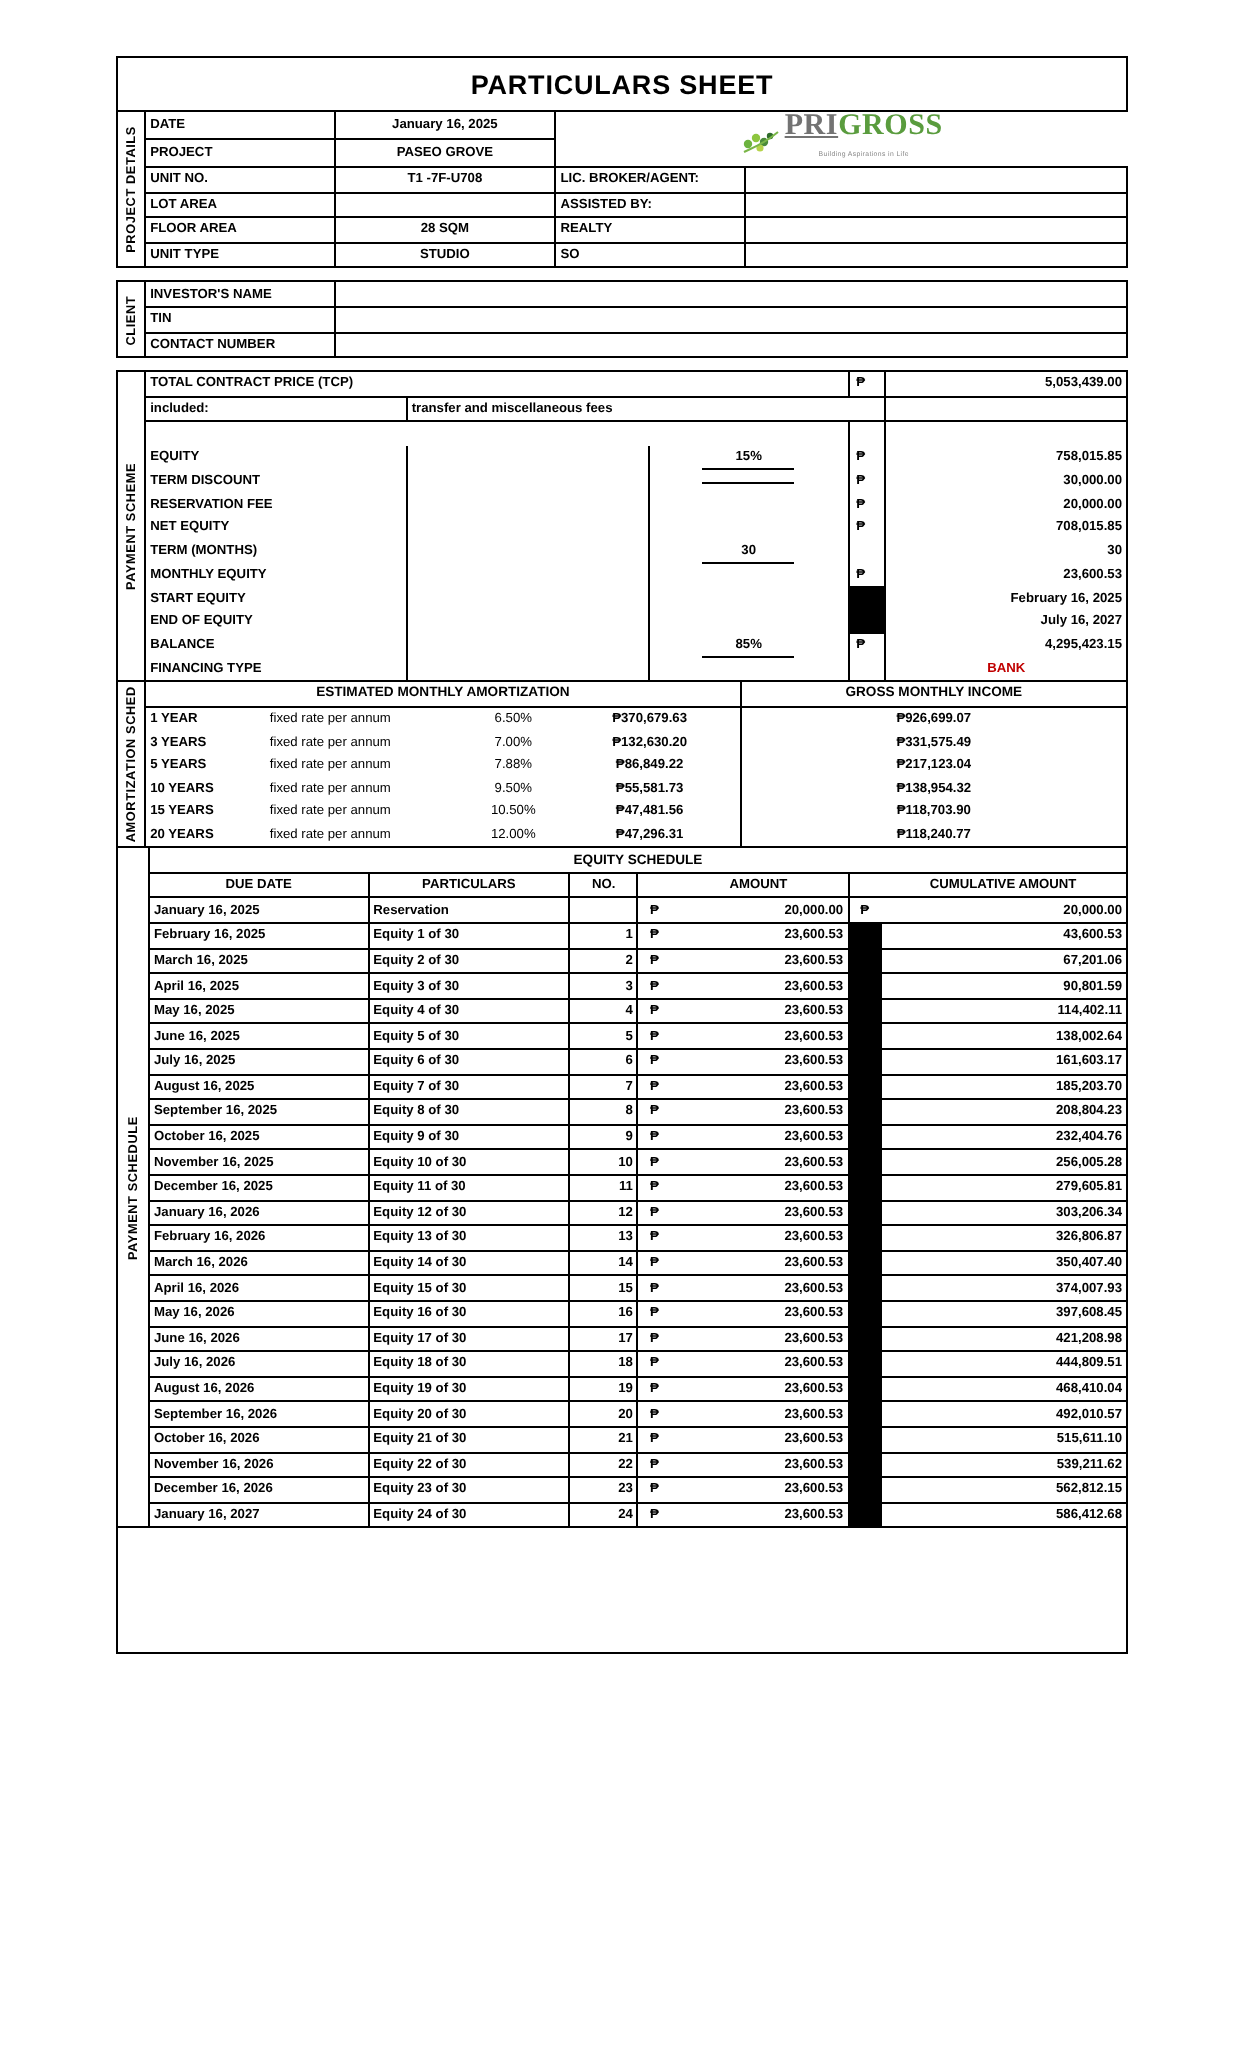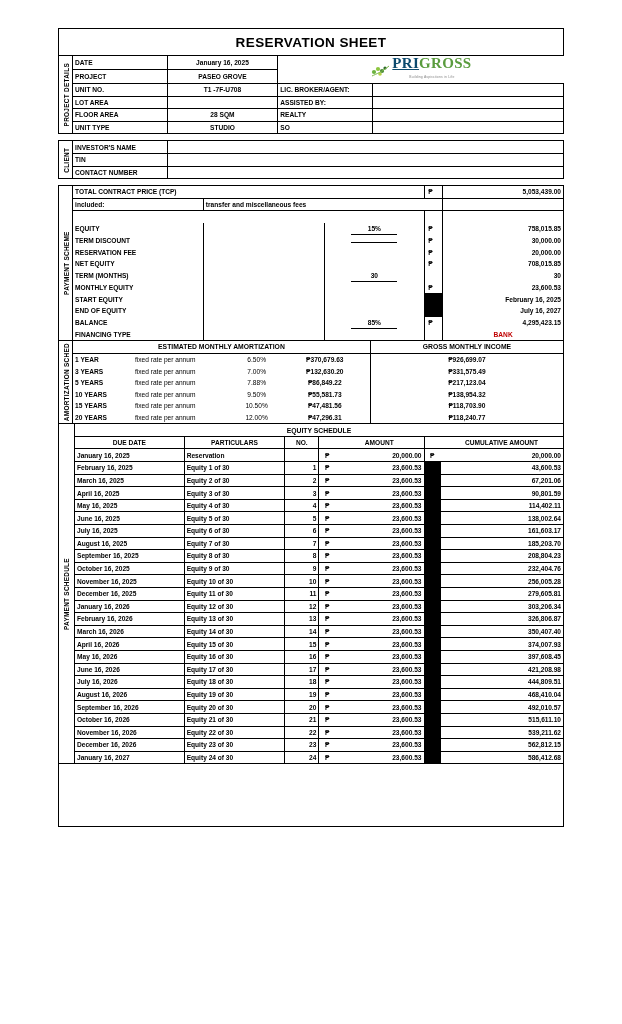--- a/index.html
+++ b/index.html
@@ -78,21 +78,21 @@
     height: 14px;
   }
   .logo-text {
     font-family: "Liberation Serif", serif;
     font-size: 15px;
     font-weight: bold;
     color: #5a9c3e;
     letter-spacing: 0.3px;
     line-height: 1;
   }
-  .logo-text .pri { color: #0c4a6e; text-decoration: underline; }
+  .logo-text .pri { color: #737373; text-decoration: underline; }
   .logo-sub {
     font-size: 3.4px;
     color: #888;
     letter-spacing: 0.2px;
     text-align: center;
     margin-top: 1px;
   }
   .underline-val {
     display: inline-block;
     min-width: 46px;
@@ -120,21 +120,21 @@
   }
 </style>
 </head>
 <body>
 
 <div class="page">
 
   <table>
     <tbody>
         <tr>
-      <td class="title-cell">RESERVATION SHEET</td>
+      <td class="title-cell">PARTICULARS SHEET</td>
     </tr>
   </tbody>
     </table>
 
   <table style="margin-top:-1px;">
     <colgroup>
       <col style="width:14px">
       <col style="width:94px">
       <col style="width:110px">
       <col style="width:94px">

